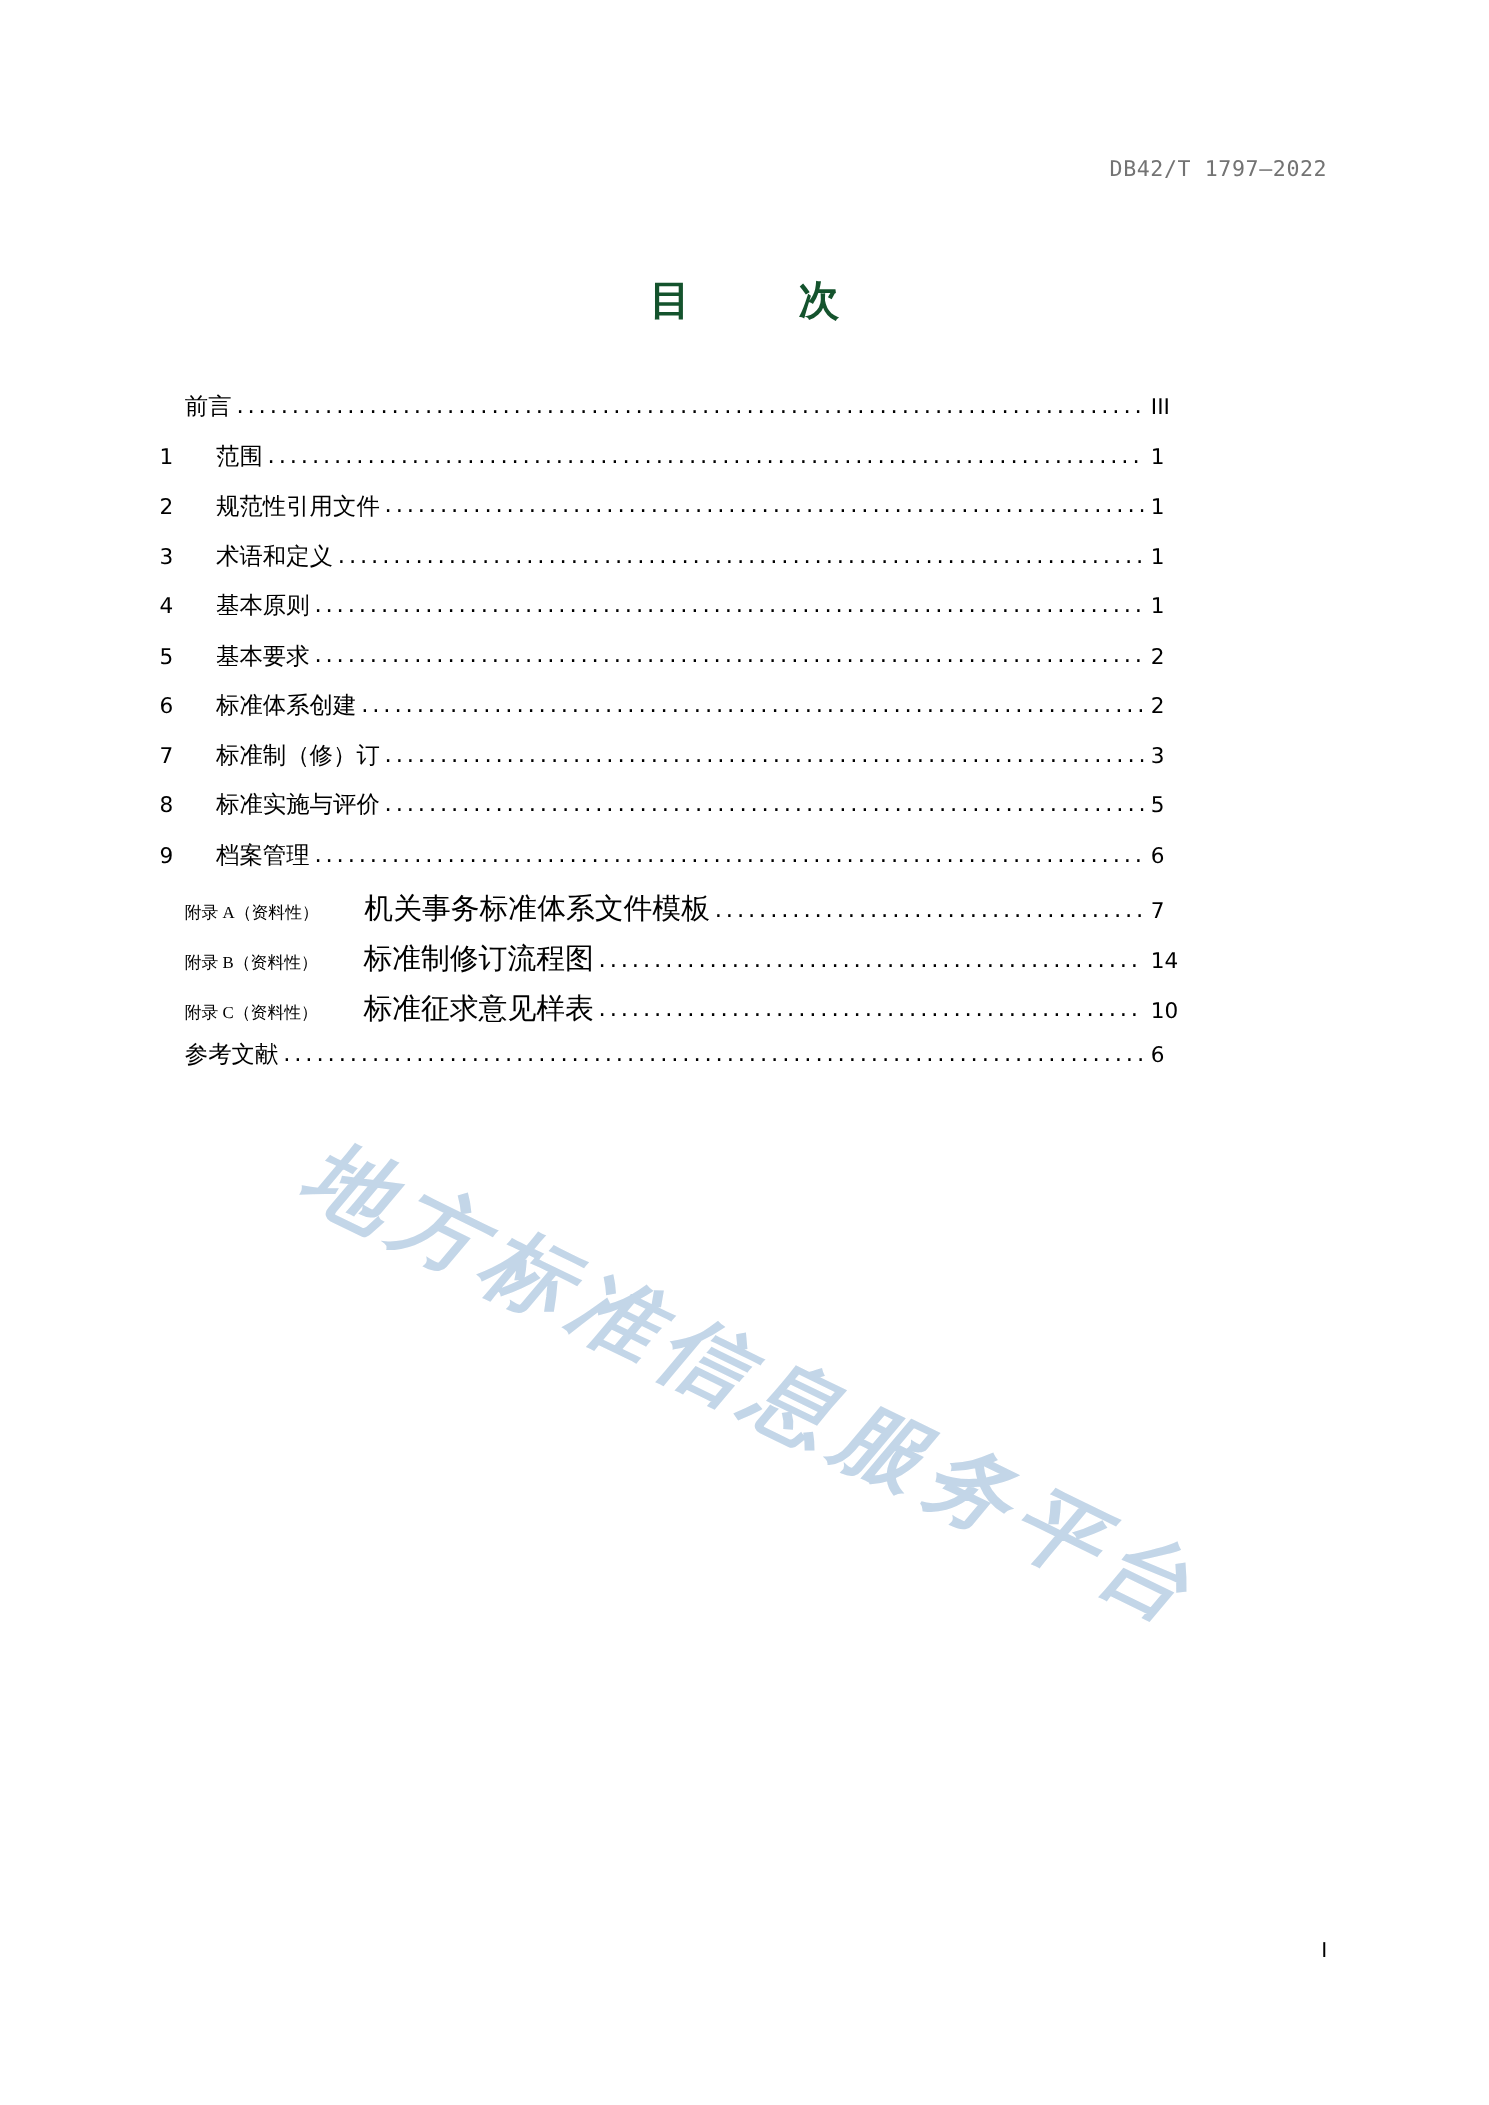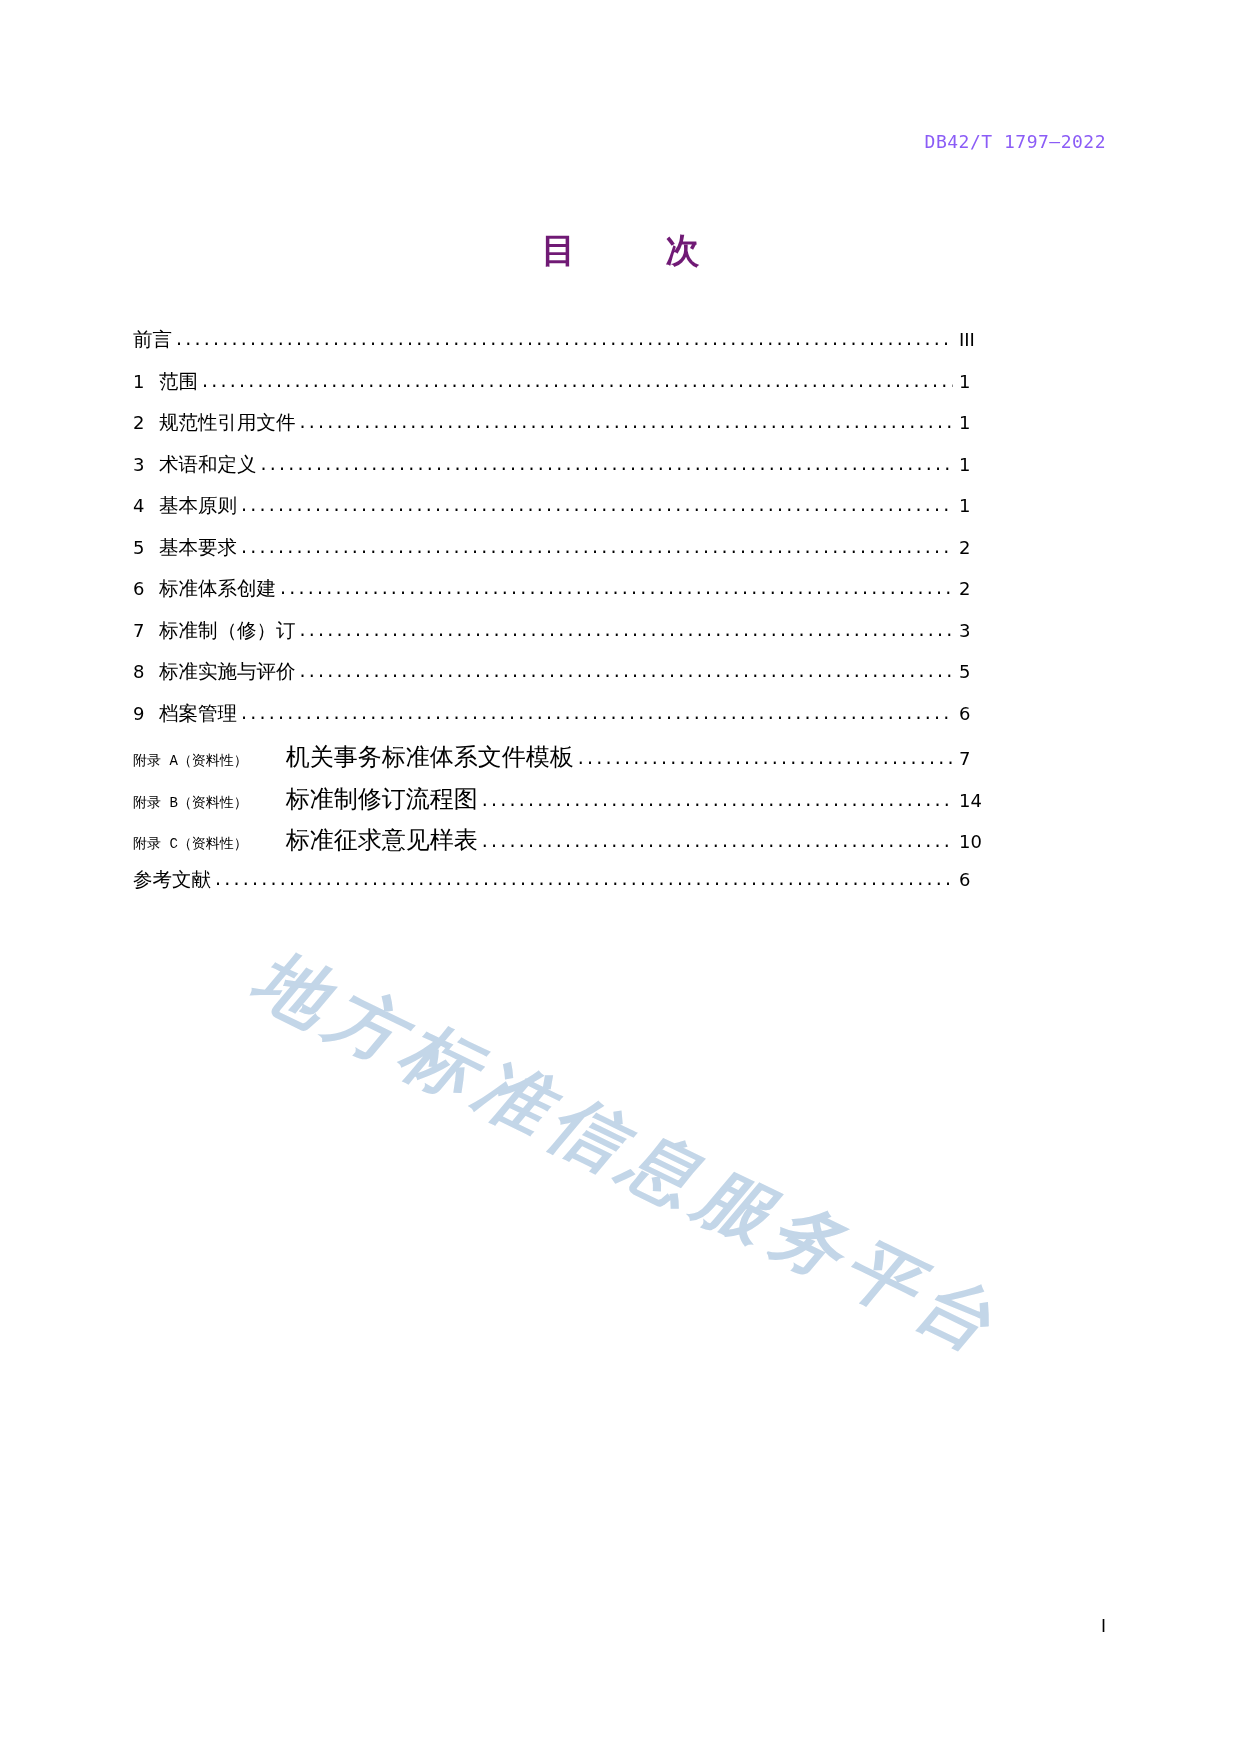--- a/index.html
+++ b/index.html
@@ -21,35 +21,35 @@
     height: 1754px;
     box-sizing: border-box;
   }
   .header-code {
     position: absolute;
     top: 131px;
     right: 135px;
     font-family: "DejaVu Sans Mono", monospace;
     font-size: 18px;
     letter-spacing: 0.5px;
-    color: #8b5cf6;
+    color: #737373;
     white-space: nowrap;
   }
   .doc-title {
     position: absolute;
     top: 228px;
     left: 0;
     width: 1241px;
     text-align: center;
     font-family: "DejaVu Sans", "Liberation Sans", sans-serif;
     font-size: 34px;
     font-weight: bold;
     letter-spacing: 28px;
     text-indent: 28px;
-    color: #701a75;
+    color: #14532d;
   }
   .toc {
     position: absolute;
     top: 330px;
     left: 133px;
     width: 872px;
   }
   .toc-row {
     display: flex;
     align-items: baseline;
@@ -60,24 +60,25 @@
     white-space: nowrap;
   }
   .toc-num {
     display: inline-block;
     width: 26px;
     flex: 0 0 26px;
     font-family: "DejaVu Sans", "Liberation Sans", sans-serif;
     font-size: 18px;
   }
   .toc-label {
-    font-family: Liberation Mono, monospace;
+    font-family: Liberation Serif, serif;
     font-size: 19.5px;
     padding-right: 4px;
     flex: 0 0 auto;
+    margin-left: 21px;
   }
   .toc-label.annex {
     font-size: 14px;
   }
   .annex-name {
     font-family: "DejaVu Sans", "Liberation Sans", sans-serif;
     font-size: 24px;
     padding-right: 4px;
     flex: 0 0 auto;
   }

